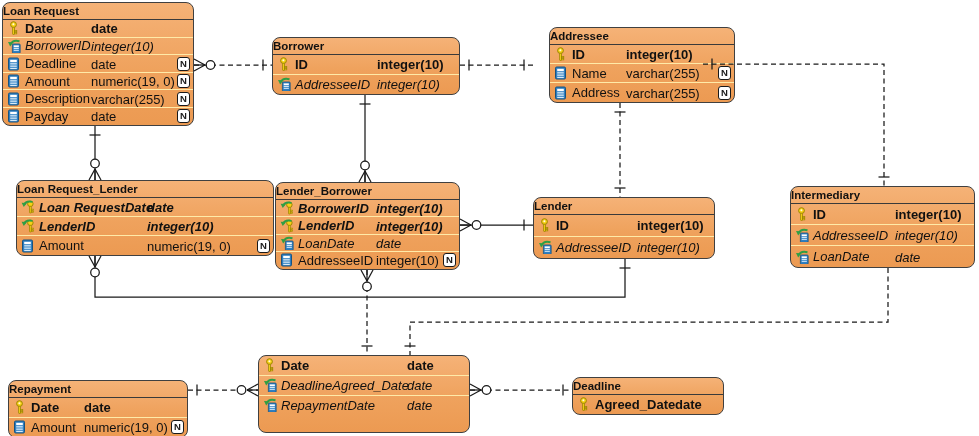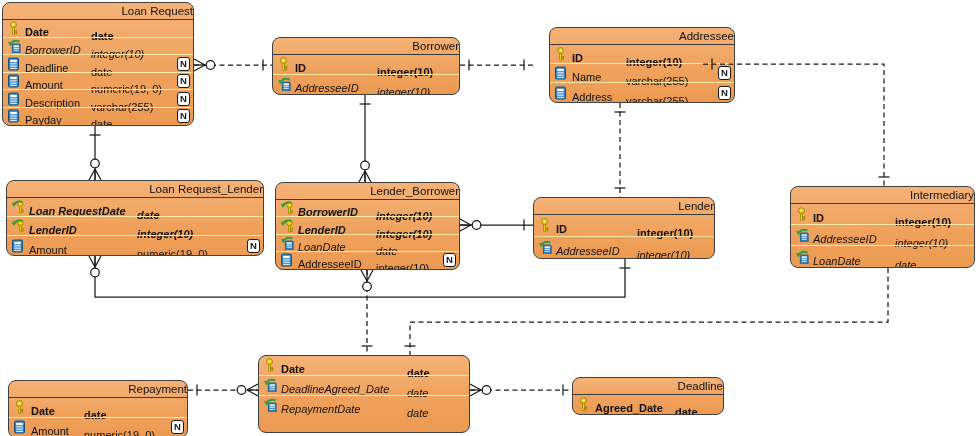--- a/index.html
+++ b/index.html
@@ -2,27 +2,27 @@
 <html><head>
 <meta charset="utf-8">
 <style>
   html,body{margin:0;padding:0;background:#ffffff;font-family:"Liberation Sans",sans-serif;}
   #stage{position:relative;width:979px;height:436px;overflow:hidden;background:#ffffff;}
   #connector-layer{position:absolute;left:0;top:0;width:979px;height:436px;z-index:3;pointer-events:none;}
   #entity-layer{position:absolute;left:0;top:0;width:979px;height:436px;z-index:1;}
   .entity{position:absolute;border:1.4px solid #404040;border-radius:8px;
           background:linear-gradient(180deg,#f5b277 0%,#efa25d 55%,#ec9a52 100%);
           overflow:hidden;box-sizing:border-box;}
-  .entity-header{height:16px;line-height:16px;text-align:right;font-size:11.5px;color:#111;
-          border-bottom:1.3px solid #3a3a3a;white-space:nowrap;overflow:hidden;}
+  .entity-header{height:16px;line-height:16px;text-align:left;font-size:11.5px;color:#111;
+          border-bottom:1.3px solid #3a3a3a;white-space:nowrap;overflow:hidden;font-weight:bold;}
   .rows{display:flex;flex-direction:column;height:calc(100% - 17.3px);}
   .row{position:relative;flex:1;display:flex;align-items:center;padding-left:4px;min-height:0;}
   .row + .row{border-top:1px solid #ffeaa8;}
   .cicon{flex:0 0 18px;display:flex;align-items:center;}
-  .cname,.ctype{font-size:11px;color:#111;white-space:nowrap;margin-top:8px;}
+  .cname,.ctype{font-size:13px;color:#111;white-space:nowrap;}
   .ctype{position:absolute;top:50%;transform:translateY(-50%);}
   .bold{font-weight:bold;}
   .italic{font-style:italic;}
   .bolditalic{font-weight:bold;font-style:italic;}
   .nbox{position:absolute;right:3px;top:50%;transform:translateY(-50%);
         width:11px;height:12px;background:#fff;border:1.7px solid #1a1a1a;border-radius:3px;
         font-weight:bold;font-size:9.5px;line-height:12px;text-align:center;color:#1a1a1a;}
 </style>
 </head>
 <body>
@@ -192,21 +192,21 @@
                 <rect x="3.2" y="8.5" width="6.6" height="1.3" fill="#d8eaf7"></rect>
                 <rect x="3.2" y="10.8" width="6.6" height="1.3" fill="#d8eaf7"></rect>
               </svg>
             </span>
             <span class="cname ">Address</span>
             <span class="ctype " style="left: 76px;">varchar(255)</span>
             <span class="nbox">N</span>
           </div>
         </div>
       </div>
-      <div class="entity" style="left: 6px; top: 180px; width: 258px; height: 76px;">
+      <div class="entity" style="left: 16px; top: 180px; width: 258px; height: 76px;">
         <div class="entity-header">Loan Request_Lender</div>
         <div class="rows">
           <div class="row">
             <span class="cicon">
               <svg width="15" height="14" viewBox="0 0 15 14">
                 <g transform="translate(3.2,0.4) scale(0.95)">
                   <circle cx="6.5" cy="3.6" r="2.9" fill="#f8d117" stroke="#9a8400" stroke-width="1"></circle>
                   <rect x="5.6" y="6.2" width="1.9" height="7" rx="0.5" fill="#f8d117" stroke="#9a8400" stroke-width="0.8"></rect>
                   <rect x="7.4" y="9.2" width="2.4" height="1.2" fill="#f8d117" stroke="#9a8400" stroke-width="0.7"></rect>
                   <rect x="7.4" y="11.3" width="2.4" height="1.2" fill="#f8d117" stroke="#9a8400" stroke-width="0.7"></rect>

